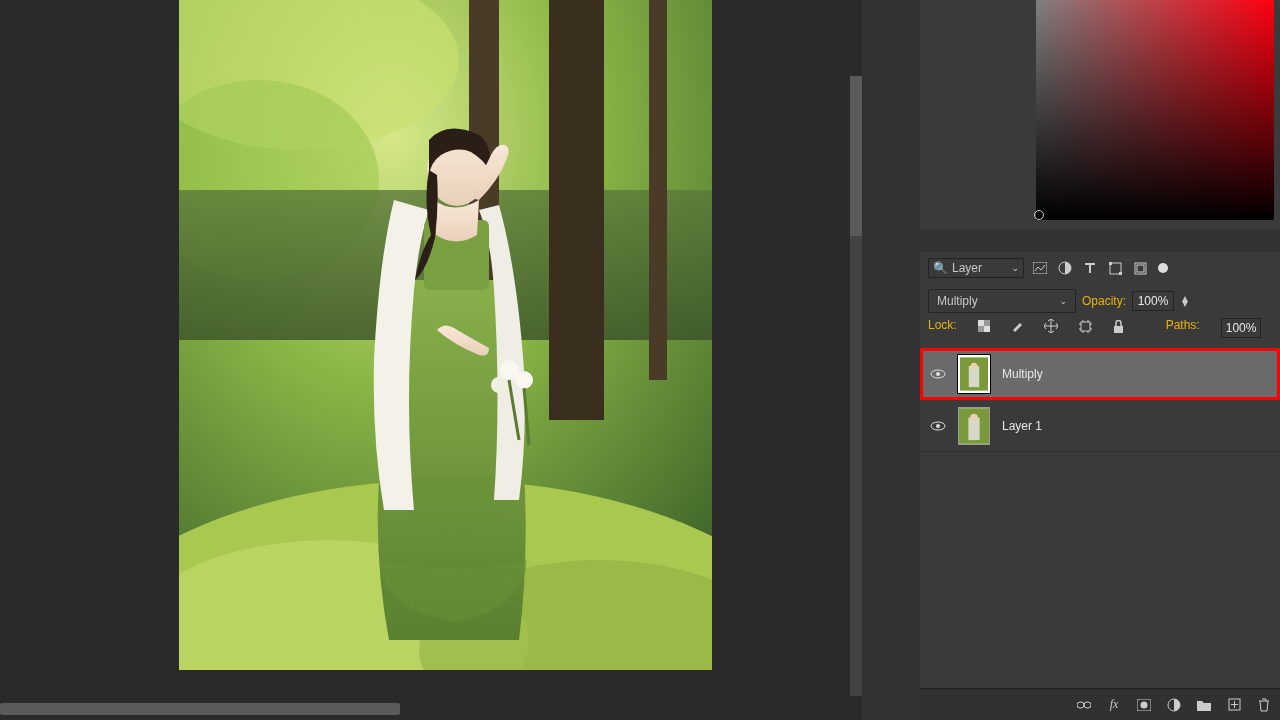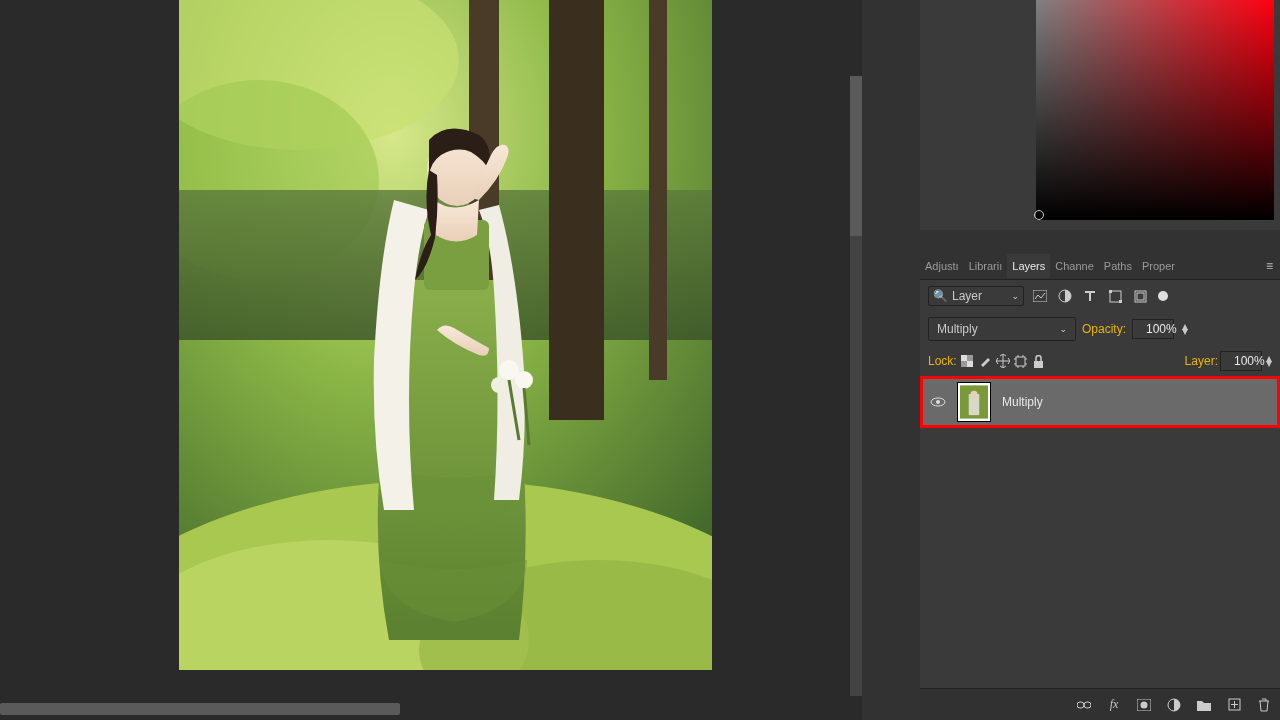--- a/index.html
+++ b/index.html
@@ -23,23 +23,23 @@
 .tab-menu{margin-left:auto;padding:0 6px;color:#bbb;letter-spacing:1px}
 .filter-row{height:32px;display:flex;align-items:center;padding:0 8px;gap:7px}
 .kind{display:flex;align-items:center;gap:4px;background:#3a3a3a;border:1px solid #222;border-radius:2px;padding:2px 4px;width:96px}
 .chev{font-size:9px;color:#ccc}
 .ficon{width:18px;height:18px;display:flex;align-items:center;justify-content:center;color:#ccc}
 .dot{width:10px;height:10px;border-radius:50%;background:#ddd;margin-left:2px}
 .blend-row{height:34px;display:flex;align-items:center;padding:0 8px;gap:6px}
 .red-box{border:3px solid #ff0000;border-radius:2px}
 .blend-sel{display:flex;align-items:center;justify-content:space-between;background:#3a3a3a;border:1px solid #222;padding:4px 8px;width:148px;height:24px}
 .lbl{color:#eab308}
-.valbox{background:#3a3a3a;border:1px solid #222;padding:2px 13px;width:42px;text-align:center;color:#e8e8e8}
+.valbox{background:#3a3a3a;border:1px solid #222;padding:2px 4px;width:42px;text-align:center;color:#e8e8e8}
 .mini-chev{display:flex;flex-direction:column;font-size:6px;line-height:5px;color:#ccc;margin-left:2px}
-.lock-row{height:30px;display:flex;align-items:center;padding:0 8px;gap:2px}
+.lock-row{height:30px;display:flex;align-items:flex-start;padding:0 8px;gap:21px}
 .lock-row .ficon{width:16px;height:16px}
 .spacer{flex:1}
 .layers-list{padding:0 0}
 .layer{height:52px;display:flex;align-items:center;padding:0 10px;gap:12px;border-bottom:1px solid #303030}
 .layer.selected{background:#6a6a6a}
 .layer.red{outline:3px solid #ff0000;outline-offset:-3px}
 .eye{width:16px;text-align:center}
 .thumb{width:32px;height:38px;border:1px solid #999;background:#fff}
 .thumb.sel{border:2px solid #fff;box-shadow:0 0 0 1px #000}
 .layer-name{color:#e8e8e8}
@@ -142,29 +142,20 @@
         <rect width="238" height="220" fill="url(#val)"></rect>
       </svg>
     </div>
     <div class="color-circ"></div>
 
   </div>
 
   <div class="mid-gap"></div>
 
   <div class="layers-panel">
-    <div class="tabs">
-      <div class="tab">Adjustı</div>
-      <div class="tab">Librariı</div>
-      <div class="tab active">Layers</div>
-      <div class="tab">Channe</div>
-      <div class="tab">Paths</div>
-      <div class="tab">Proper</div>
-      <div class="tab-menu">≡</div>
-    </div>
 
     <div class="filter-row">
       <div class="kind">
         <span>🔍</span>
         <span>Layer</span>
         <span class="spacer"></span>
         <span class="chev">⌄</span>
       </div>
       <div class="ficon">
           <svg width="14" height="12" viewBox="0 0 14 12">
@@ -237,21 +228,21 @@
             <path d="M0 4 H2 M0 9 H2 M11 4 H13 M11 9 H13 M4 0 V2 M9 0 V2 M4 11 V13 M9 11 V13" stroke="#ccc"></path>
           </svg>
         </div>
       <div class="ficon">
           <svg width="11" height="13" viewBox="0 0 11 13">
             <rect x="1" y="6" width="9" height="7" fill="#ccc"></rect>
             <path d="M3 6 V3 A2.5 2.5 0 0 1 8 3 V6" fill="none" stroke="#ccc" stroke-width="1.5"></path>
           </svg>
         </div>
       <span class="spacer"></span>
-      <span class="lbl">Layer:</span>
+      <span class="lbl">Paths:</span>
       <div class="valbox">100%</div>
       <div class="mini-chev">
           <span>▴</span>
           <span>▾</span>
         </div>
     </div>
 
     <div class="layers-list">
       <div class="layer selected red">
         <div class="eye">
@@ -262,20 +253,36 @@
           </div>
         <div class="thumb sel">
             <svg width="100%" height="100%" viewBox="0 0 32 38">
               <rect width="32" height="38" fill="#7a9a3a"></rect>
               <rect x="10" y="10" width="12" height="24" fill="#d8d8c8"></rect>
               <circle cx="16" cy="10" r="4" fill="#e8d0b8"></circle>
             </svg>
           </div>
         <div class="layer-name">Multiply</div>
       </div>
+      <div class="layer">
+        <div class="eye">
+            <svg width="16" height="10" viewBox="0 0 16 10">
+              <ellipse cx="8" cy="5" rx="7" ry="4" fill="none" stroke="#ddd"></ellipse>
+              <circle cx="8" cy="5" r="2" fill="#ddd"></circle>
+            </svg>
+          </div>
+        <div class="thumb">
+            <svg width="100%" height="100%" viewBox="0 0 32 38">
+              <rect width="32" height="38" fill="#7a9a3a"></rect>
+              <rect x="10" y="10" width="12" height="24" fill="#d8d8c8"></rect>
+              <circle cx="16" cy="10" r="4" fill="#e8d0b8"></circle>
+            </svg>
+          </div>
+        <div class="layer-name">Layer 1</div>
+      </div>
     </div>
   </div>
 
   <div class="bottom-icons">
     <div class="bic">
         <svg width="14" height="10" viewBox="0 0 14 10">
           <rect x="0" y="2" width="7" height="6" rx="3" fill="none" stroke="#ccc"></rect>
           <rect x="7" y="2" width="7" height="6" rx="3" fill="none" stroke="#ccc"></rect>
         </svg>
       </div>

